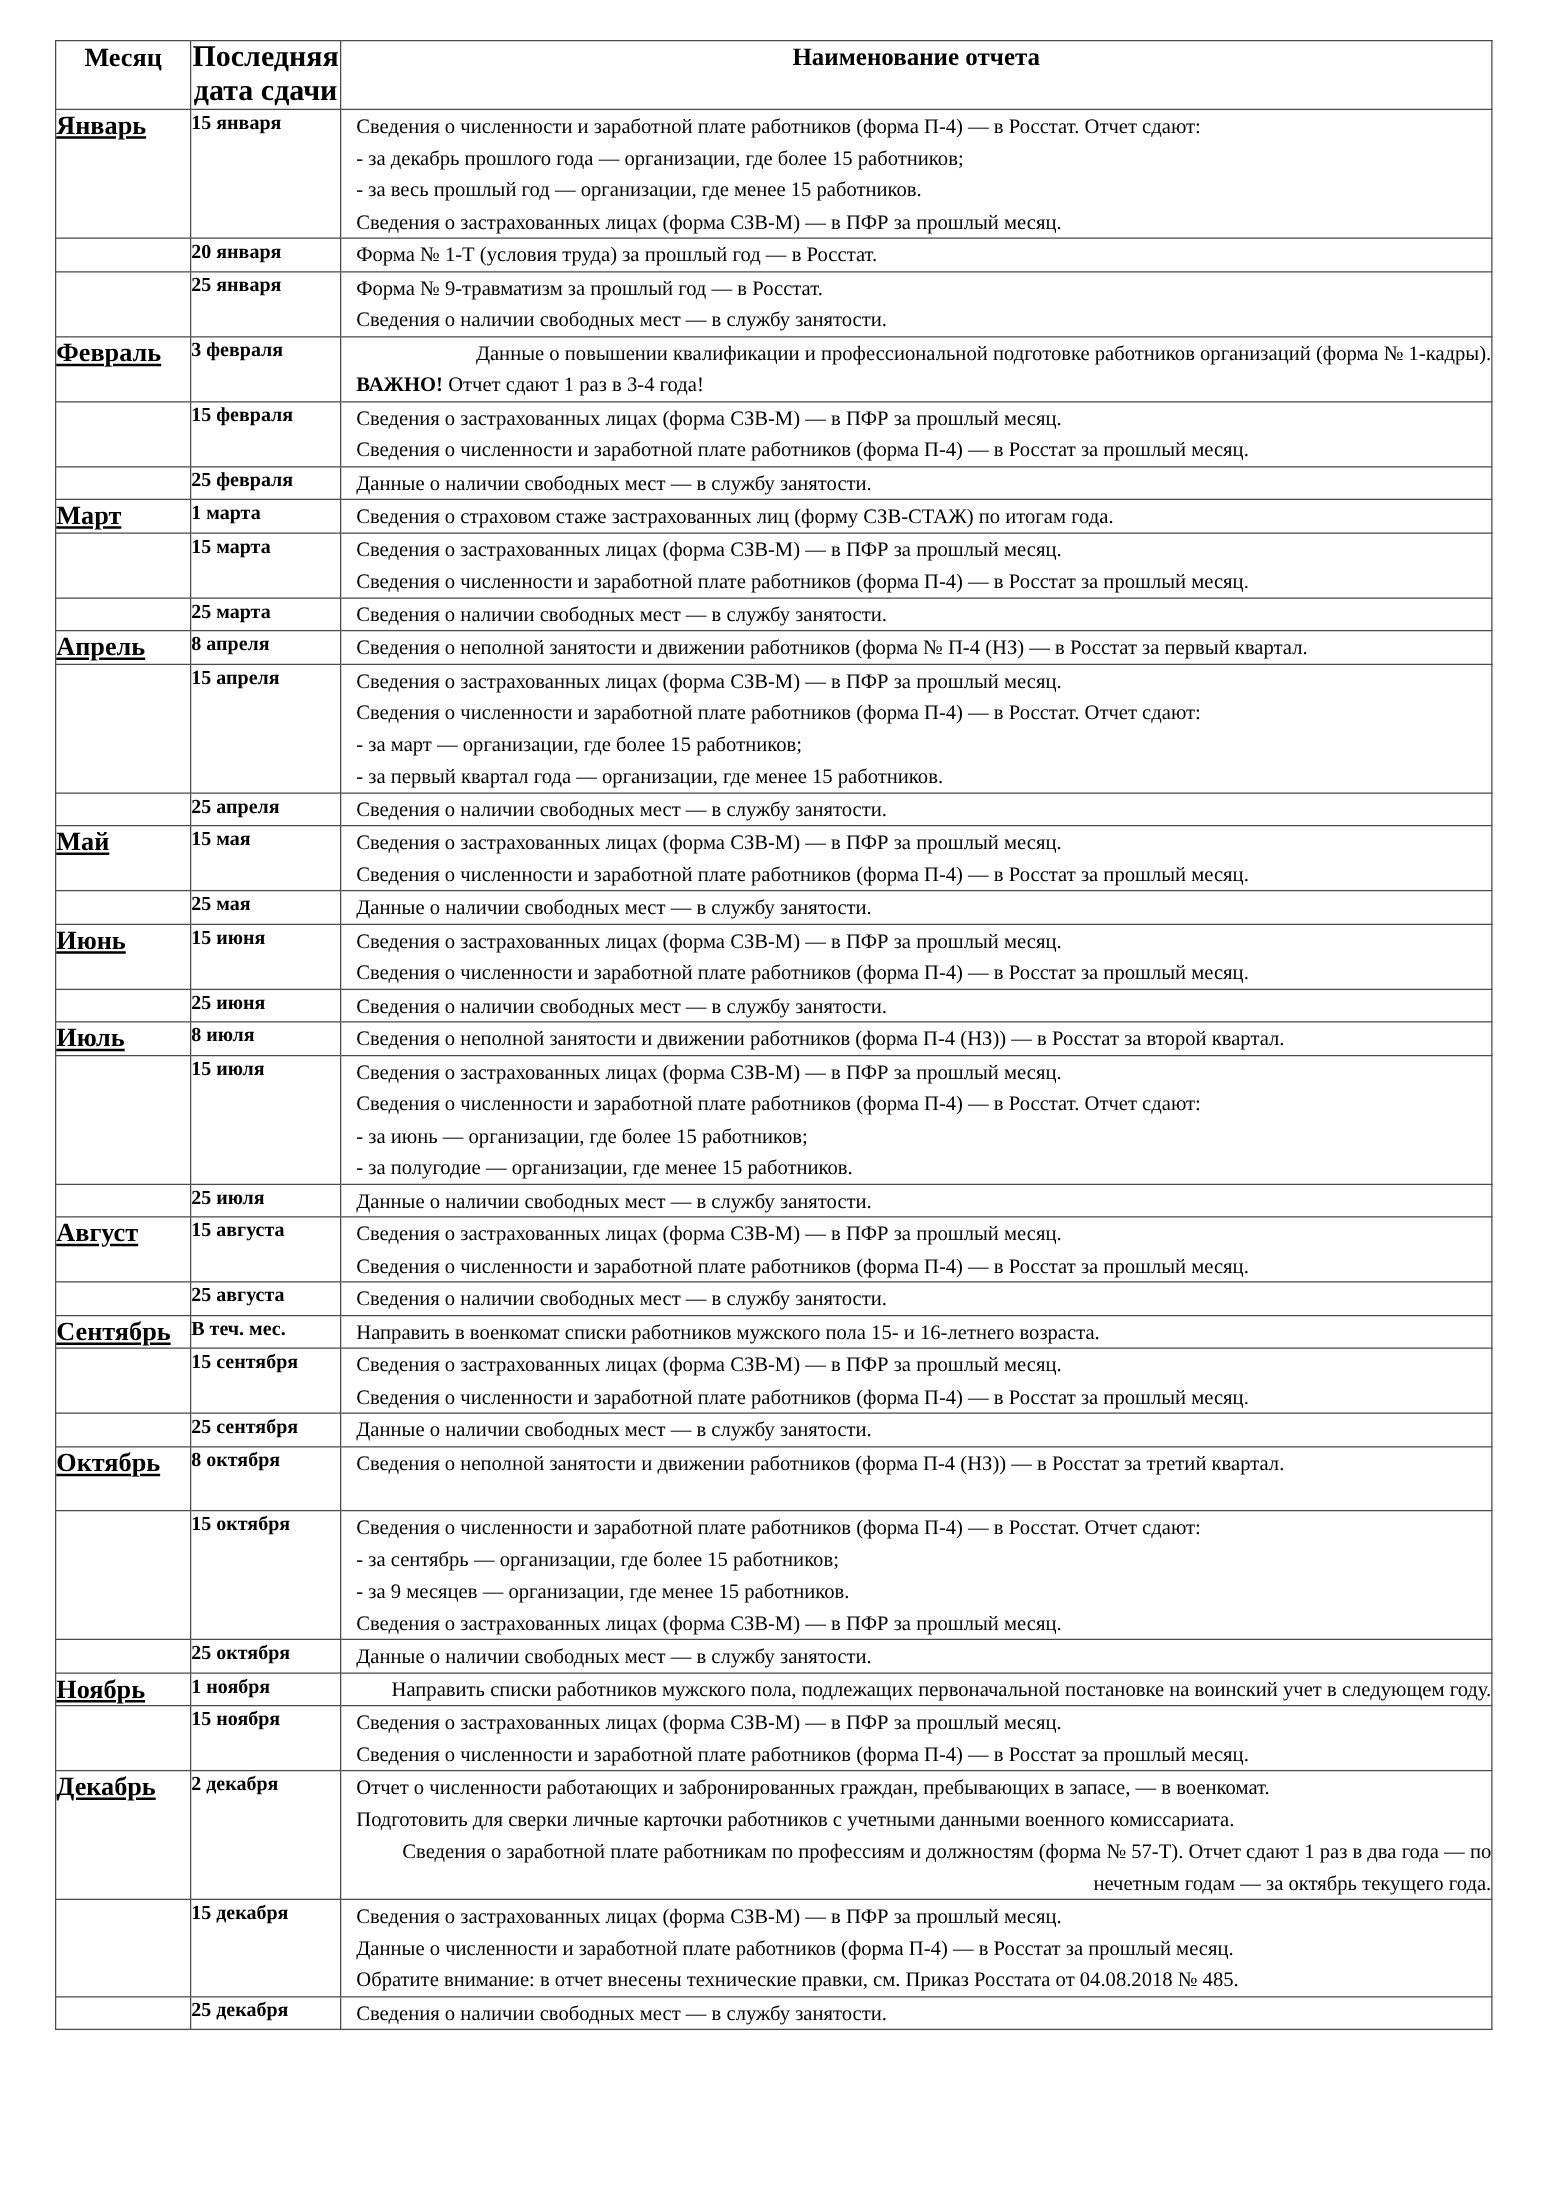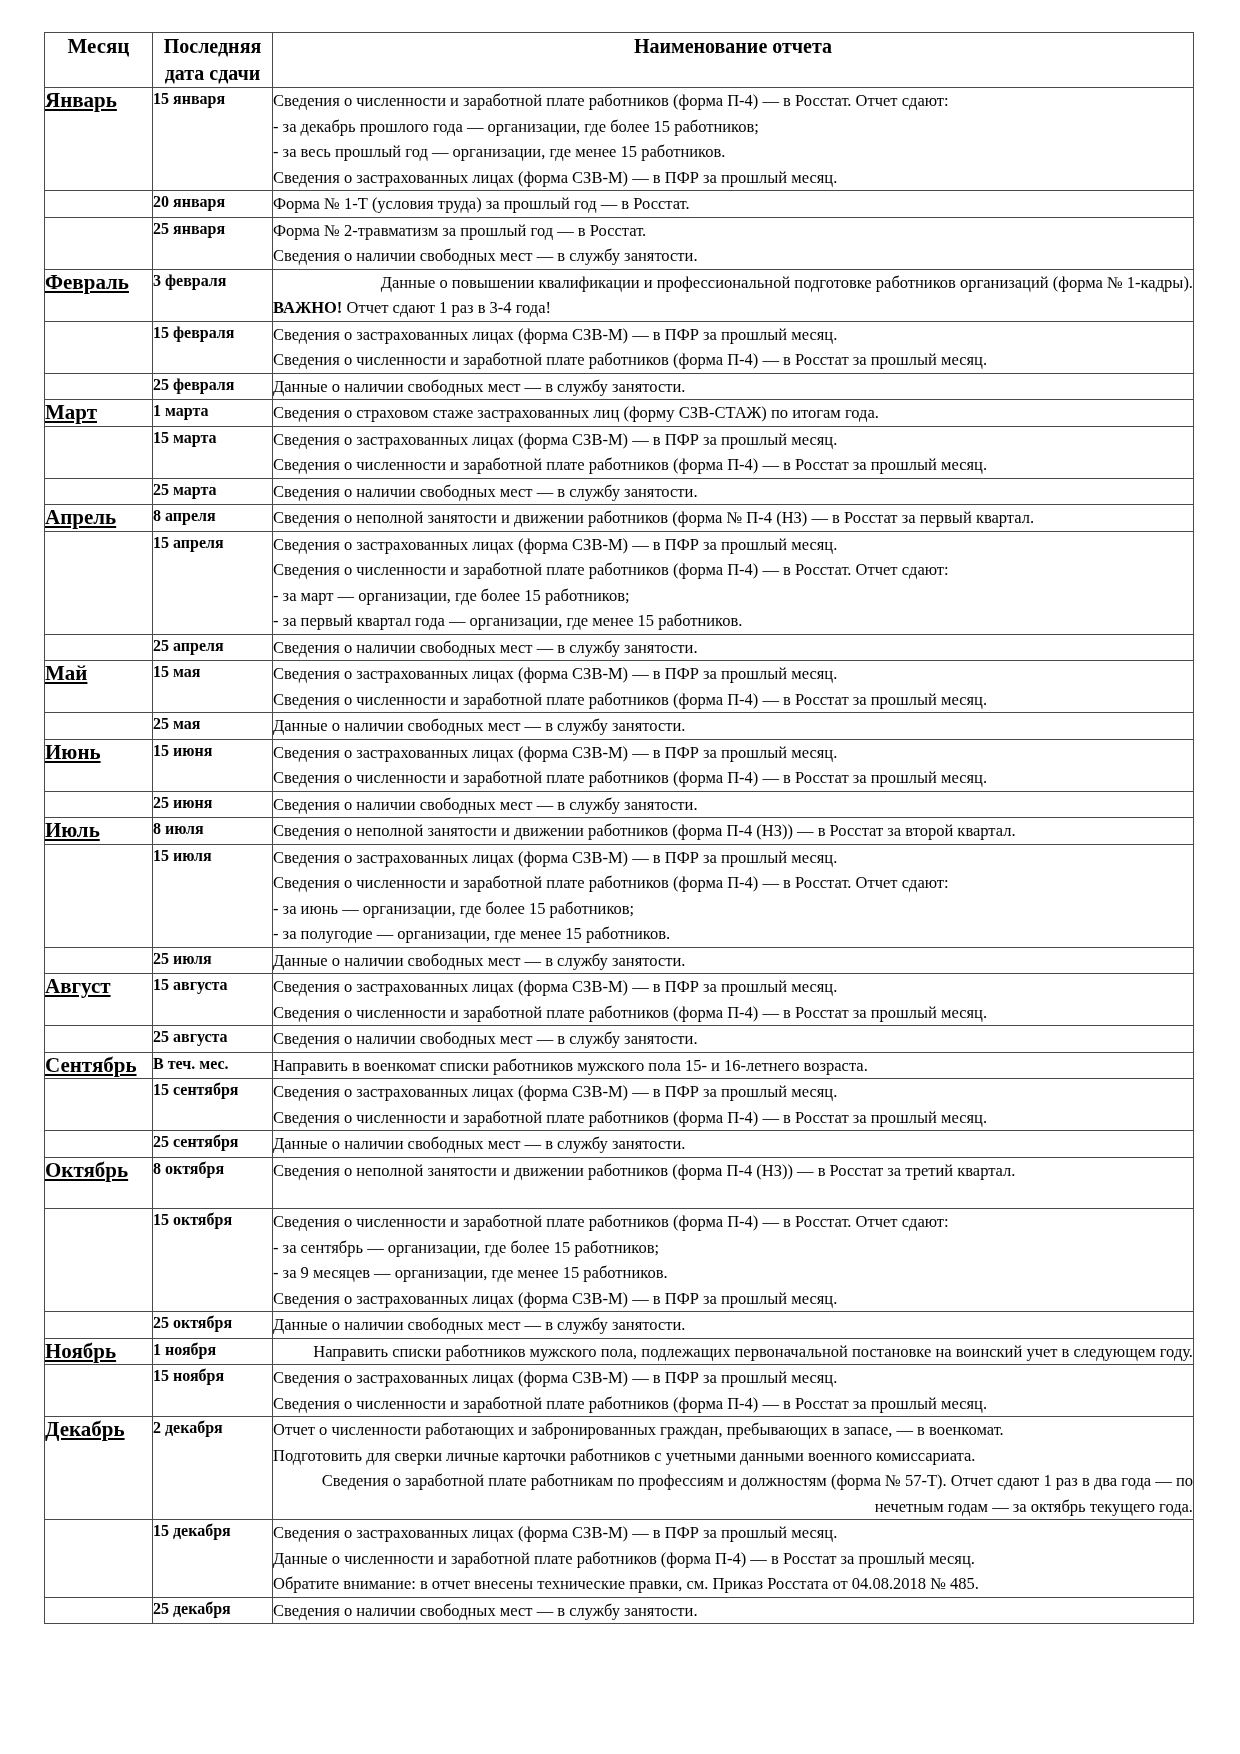--- a/index.html
+++ b/index.html
@@ -41,21 +41,21 @@
   
   th.head {
     text-align: center;
     font-weight: bold;
     font-size: 20px;
     line-height: 27px;
     padding: 8px 6px 9px 6px;
     vertical-align: middle;
   }
   th.head.month-head { font-size: 21px; }
-  th.head.date-head  { font-size: 20px; margin-left: 48px; }
+  th.head.date-head  { font-size: 24px; margin-left: 48px; }
   th.head.report-head{ font-size: 20px; }
 
   
   td.month {
     font-size: 21px;
     font-weight: bold;
     line-height: 24px;
     padding: 7px 4px 2px 14px;
     white-space: nowrap;
     text-decoration: underline;
@@ -70,20 +70,21 @@
     margin-top: 40px;
   }
   
   td.report {
     font-size: 16.5px;
     line-height: 25.5px;
     padding: 7px 8px 5px 11px;
   }
   td.report .line {
     white-space: nowrap;
+    margin-left: 12px;
   }
   td.report .line.wrapline {
     white-space: normal;
     text-align: right;
   }
   td.report .b { font-weight: bold; }
   .spacer-line { height: 25px; }
 </style>
 </head>
 <body>
@@ -120,21 +121,21 @@
           <td class="month"></td>
           <td class="date">20 января</td>
           <td class="report">
             <div class="line">Форма № 1-Т (условия труда) за прошлый год — в Росстат.</div>
           </td>
         </tr>
         <tr>
           <td class="month"></td>
           <td class="date">25 января</td>
           <td class="report">
-            <div class="line">Форма № 2-травматизм за прошлый год — в Росстат.</div>
+            <div class="line">Форма № 9-травматизм за прошлый год — в Росстат.</div>
             <div class="line">Сведения о наличии свободных мест — в службу занятости.</div>
           </td>
         </tr>
         <tr>
           <td class="month">Февраль</td>
           <td class="date">3 февраля</td>
           <td class="report">
             <div class="line wrapline">Данные о повышении квалификации и профессиональной подготовке работников организаций (форма № 1-кадры).</div>
             <div class="line"><span class="b">ВАЖНО!</span> Отчет сдают 1 раз в 3-4 года!</div>
           </td>

